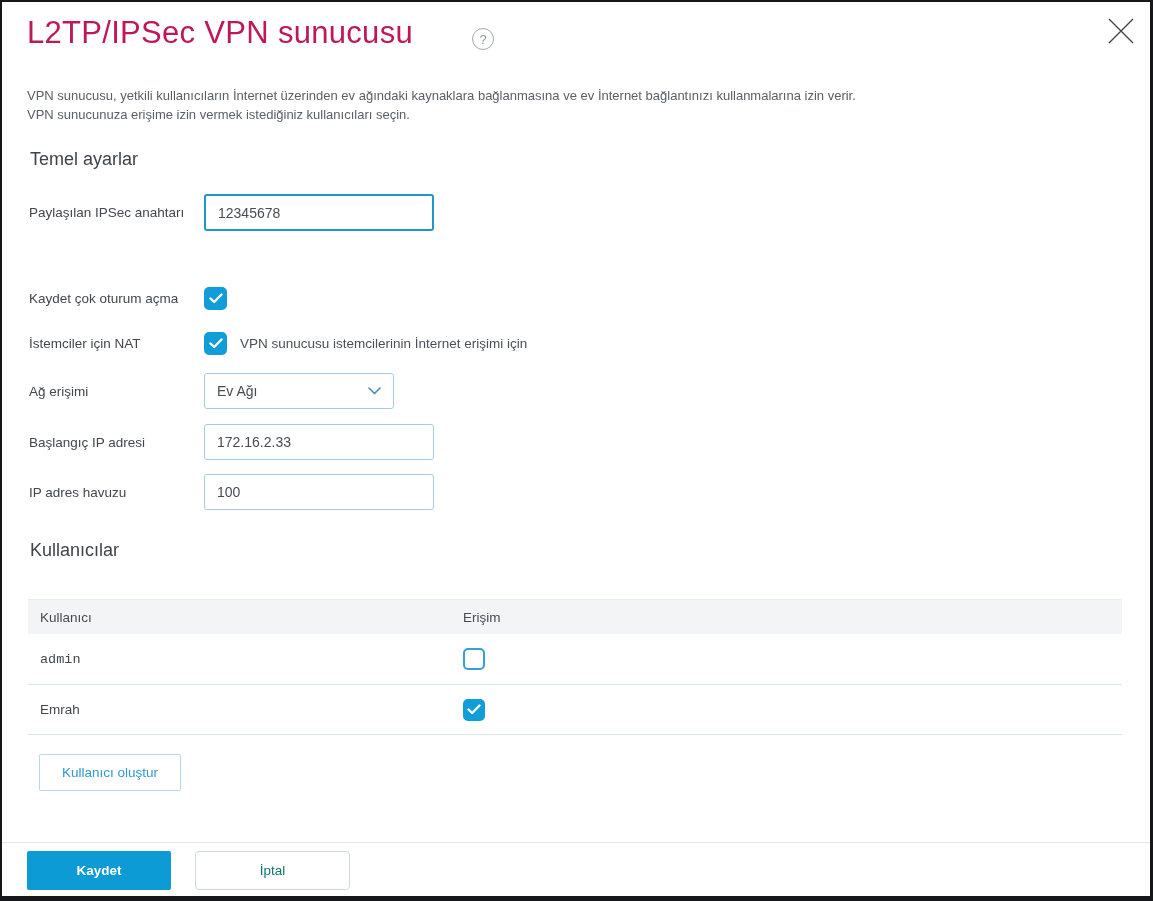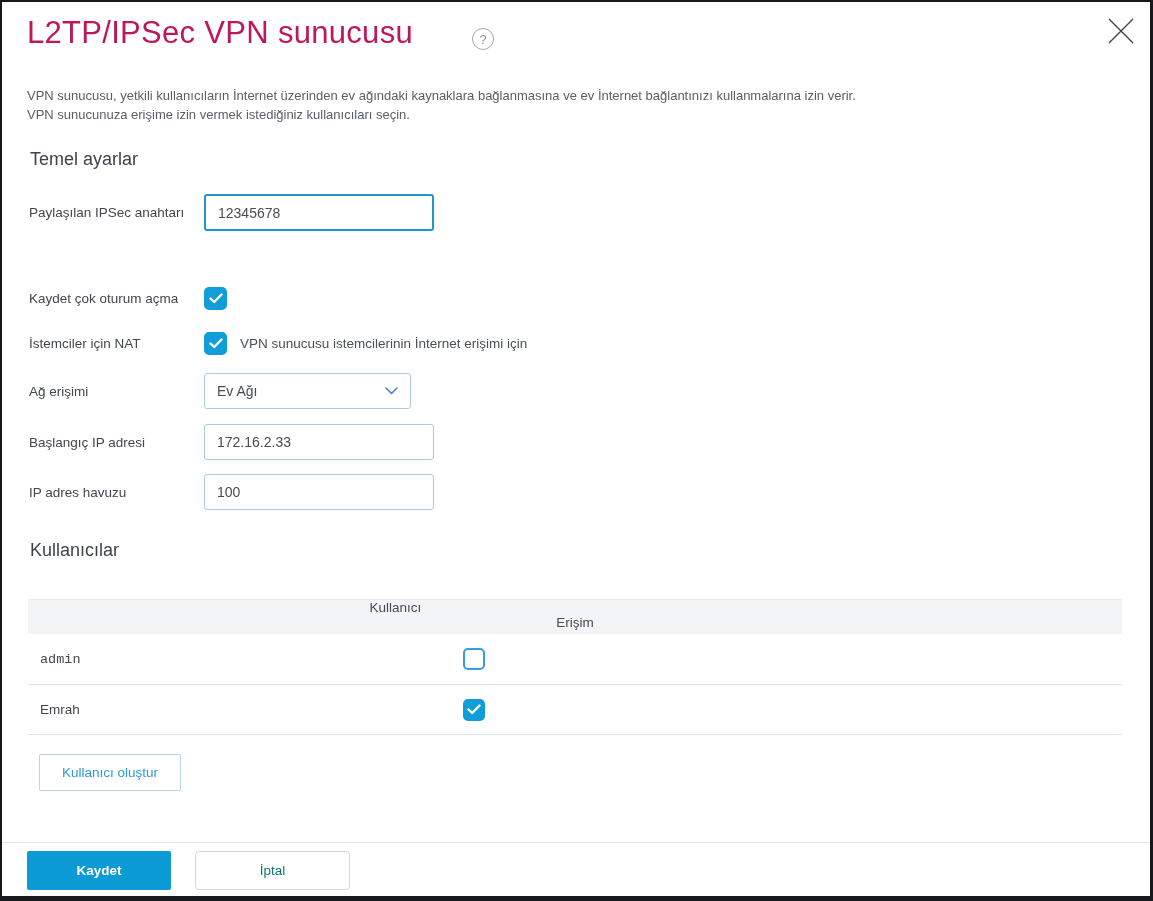--- a/index.html
+++ b/index.html
@@ -14,32 +14,32 @@
   
   .intro{left:25px;top:84px;font-size:13px;line-height:19px;color:#5a6068;}
   
   .section-h{font-size:18px;color:#3d424b;}
   
   .row{left:27px;display:flex;align-items:center;}
   .row .lbl{width:175px;font-size:13.5px;color:#42474f;flex:0 0 175px;}
   .tb{width:230px;height:36px;box-sizing:border-box;border:1px solid #a8cbe0;border-radius:3px;
       font-size:14px;color:#474c54;padding:0 12px;outline:none;background:#fff;font-family:inherit;}
   .tb.focused{border:2px solid #2097c9;height:37px;}
-  .select{width:207px;height:36px;box-sizing:border-box;border:1px solid #a8cbe0;border-radius:3px;
+  .select{width:190px;height:36px;box-sizing:border-box;border:1px solid #a8cbe0;border-radius:3px;
       font-size:14px;color:#474c54;padding:0 12px;display:flex;align-items:center;justify-content:space-between;
       background:#fff;cursor:pointer;}
   .cb{width:23px;height:23px;box-sizing:border-box;border-radius:5px;border:2px solid #35a0d6;background:#fff;
       display:flex;align-items:center;justify-content:center;cursor:pointer;flex:0 0 auto;}
   .cb svg{display:none;}
   .cb.checked{background:#119dd9;border-color:#119dd9;}
   .cb.checked svg{display:block;}
   .cb-note{margin-left:13px;font-size:13.5px;color:#4a5058;}
   
   .table-header{left:26px;top:597px;width:1094px;height:35px;background:#f3f4f6;border-top:1px solid #e8eaed;
-      box-sizing:border-box;display:flex;align-items:center;font-size:13.5px;color:#464b53;flex-direction:column;}
+      box-sizing:border-box;display:flex;align-items:center;font-size:13.5px;color:#464b53;}
   .th-user{padding-left:12px;width:435px;box-sizing:border-box;}
   .table-row{left:26px;width:1094px;height:51px;border-bottom:1px solid #d9e8ee;box-sizing:border-box;
       display:flex;align-items:center;font-size:13.5px;color:#42474f;}
   .tr-name{padding-left:12px;width:435px;box-sizing:border-box;}
   .cb.small{width:22px;height:22px;border-radius:5px;}
   .btn-outline{box-sizing:border-box;background:#fff;border:1px solid #b9d5e7;border-radius:2px;
       color:#2e99d5;font-size:13.5px;display:flex;align-items:center;justify-content:center;cursor:pointer;font-family:inherit;}
   .footer-line{left:0;top:840px;width:100%;height:1px;background:#e3e5e8;}
   .btn-primary{box-sizing:border-box;background:#0d9bd6;border:none;border-radius:2px;color:#fff;
       font-size:13.5px;font-weight:bold;display:flex;align-items:center;justify-content:center;cursor:pointer;font-family:inherit;}

